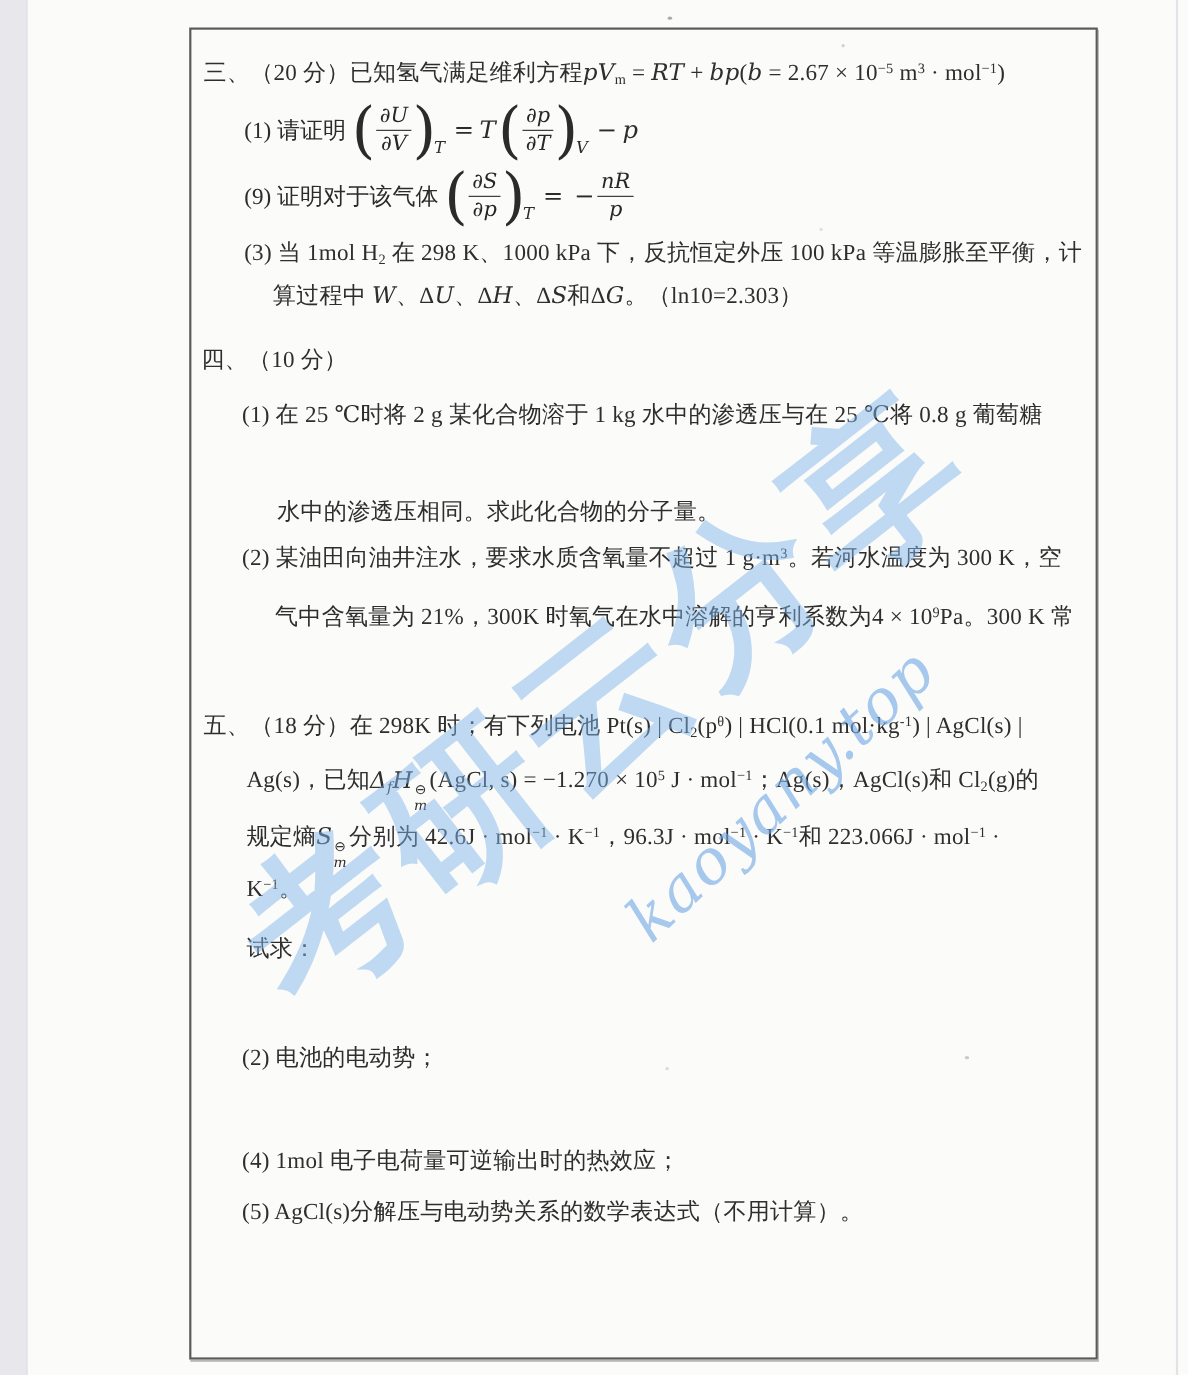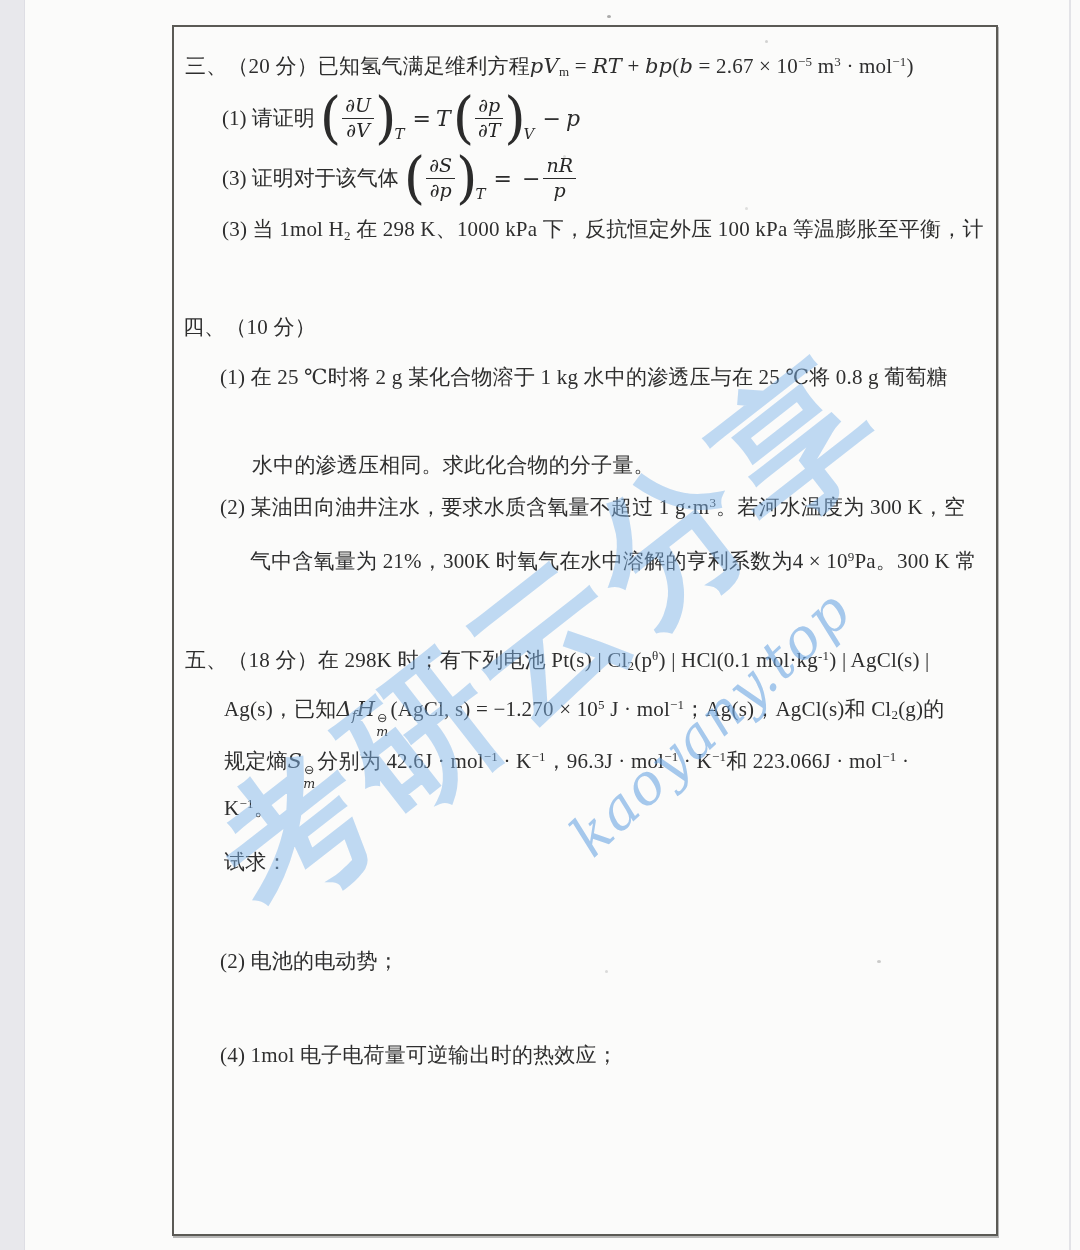--- a/index.html
+++ b/index.html
@@ -65,57 +65,59 @@
       <span class="num">∂p</span>
       <span class="den">∂T</span>
     </span>
     <span class="paren">)</span>
     <span class="psub">V</span>
     <span class="op">−</span>
     <span class="var">p</span>
   </div>
 
   <div class="fline" style="left:222px;top:146px">
-    <span class="fprefix">(3) 证明对于该气体</span>
+    <span class="fprefix">(9) 证明对于该气体</span>
     <span class="paren">(</span>
     <span class="frac">
       <span class="num">∂S</span>
       <span class="den">∂p</span>
     </span>
     <span class="paren">)</span>
     <span class="psub">T</span>
     <span class="op">=</span>
     <span class="op" style="margin-right:2px">−</span>
     <span class="frac">
       <span class="num">nR</span>
       <span class="den">p</span>
     </span>
   </div>
 
   <div class="line" style="left:222px;top:214px">(3) 当 1mol H<sub>2</sub> 在 298 K、1000 kPa 下，反抗恒定外压 100 kPa 等温膨胀至平衡，计</div>
+  <div class="line" style="left:248px;top:253px">算过程中 <i class="mv">W</i>、Δ<i class="mv">U</i>、Δ<i class="mv">H</i>、Δ<i class="mv">S</i>和Δ<i class="mv">G</i>。（ln10=2.303）</div>
 
   <div class="line" style="left:183px;top:312px">四、（10 分）</div>
   <div class="line" style="left:220px;top:362px">(1) 在 25 ℃时将 2 g 某化合物溶于 1 kg 水中的渗透压与在 25 ℃将 0.8 g 葡萄糖</div>
   <div class="line" style="left:252px;top:450px">水中的渗透压相同。求此化合物的分子量。</div>
   <div class="line" style="left:220px;top:488px">(2) 某油田向油井注水，要求水质含氧量不超过 1 g·m<sup>3</sup>。若河水温度为 300 K，空</div>
   <div class="line" style="left:250px;top:542px">气中含氧量为 21%，300K 时氧气在水中溶解的亨利系数为4 × 10<sup>9</sup>Pa。300 K 常</div>
 
   <div class="line" style="left:185px;top:641px">五、（18 分）在 298K 时；有下列电池 Pt(s) | Cl<sub>2</sub>(p<sup>θ</sup>) | HCl(0.1 mol·kg<sup>-1</sup>) | AgCl(s) |</div>
   <div class="line" style="left:224px;top:690px">Ag(s)，已知<i class="mv">Δ<sub>f</sub>H</i><span class="stk">
         <span class="stk-t">⊖</span>
         <span class="stk-b">m</span>
       </span>(AgCl, s) = −1.270 × 10<sup>5</sup> J · mol<sup>−1</sup>；Ag(s)，AgCl(s)和 Cl<sub>2</sub>(g)的</div>
   <div class="line" style="left:224px;top:742px">规定熵<i class="mv">S</i><span class="stk">
         <span class="stk-t">⊖</span>
         <span class="stk-b">m</span>
       </span>分别为 42.6J · mol<sup>−1</sup> · K<sup>−1</sup>，96.3J · mol<sup>−1</sup> · K<sup>−1</sup>和 223.066J · mol<sup>−1</sup> ·</div>
   <div class="line" style="left:224px;top:789px">K<sup>−1</sup>。</div>
   <div class="line" style="left:224px;top:847px">试求：</div>
   <div class="line" style="left:220px;top:946px">(2) 电池的电动势；</div>
   <div class="line" style="left:220px;top:1040px">(4) 1mol 电子电荷量可逆输出时的热效应；</div>
+  <div class="line" style="left:220px;top:1086px">(5) AgCl(s)分解压与电动势关系的数学表达式（不用计算）。</div>
 
   <div class="wm-cjk">考研云分享</div>
   <div class="wm-latin">kaoyany.top</div>
 
   <div class="speck" style="left:607px;top:15px;width:4px;height:3px"></div>
   <div class="speck" style="left:765px;top:40px;width:3px;height:3px;opacity:.5"></div>
   <div class="speck" style="left:563px;top:155px;width:3px;height:3px;opacity:.4"></div>
   <div class="speck" style="left:877px;top:960px;width:4px;height:3px;opacity:.6"></div>
   <div class="speck" style="left:605px;top:970px;width:3px;height:3px;opacity:.4"></div>
   <div class="speck" style="left:745px;top:207px;width:3px;height:3px;opacity:.35"></div>

